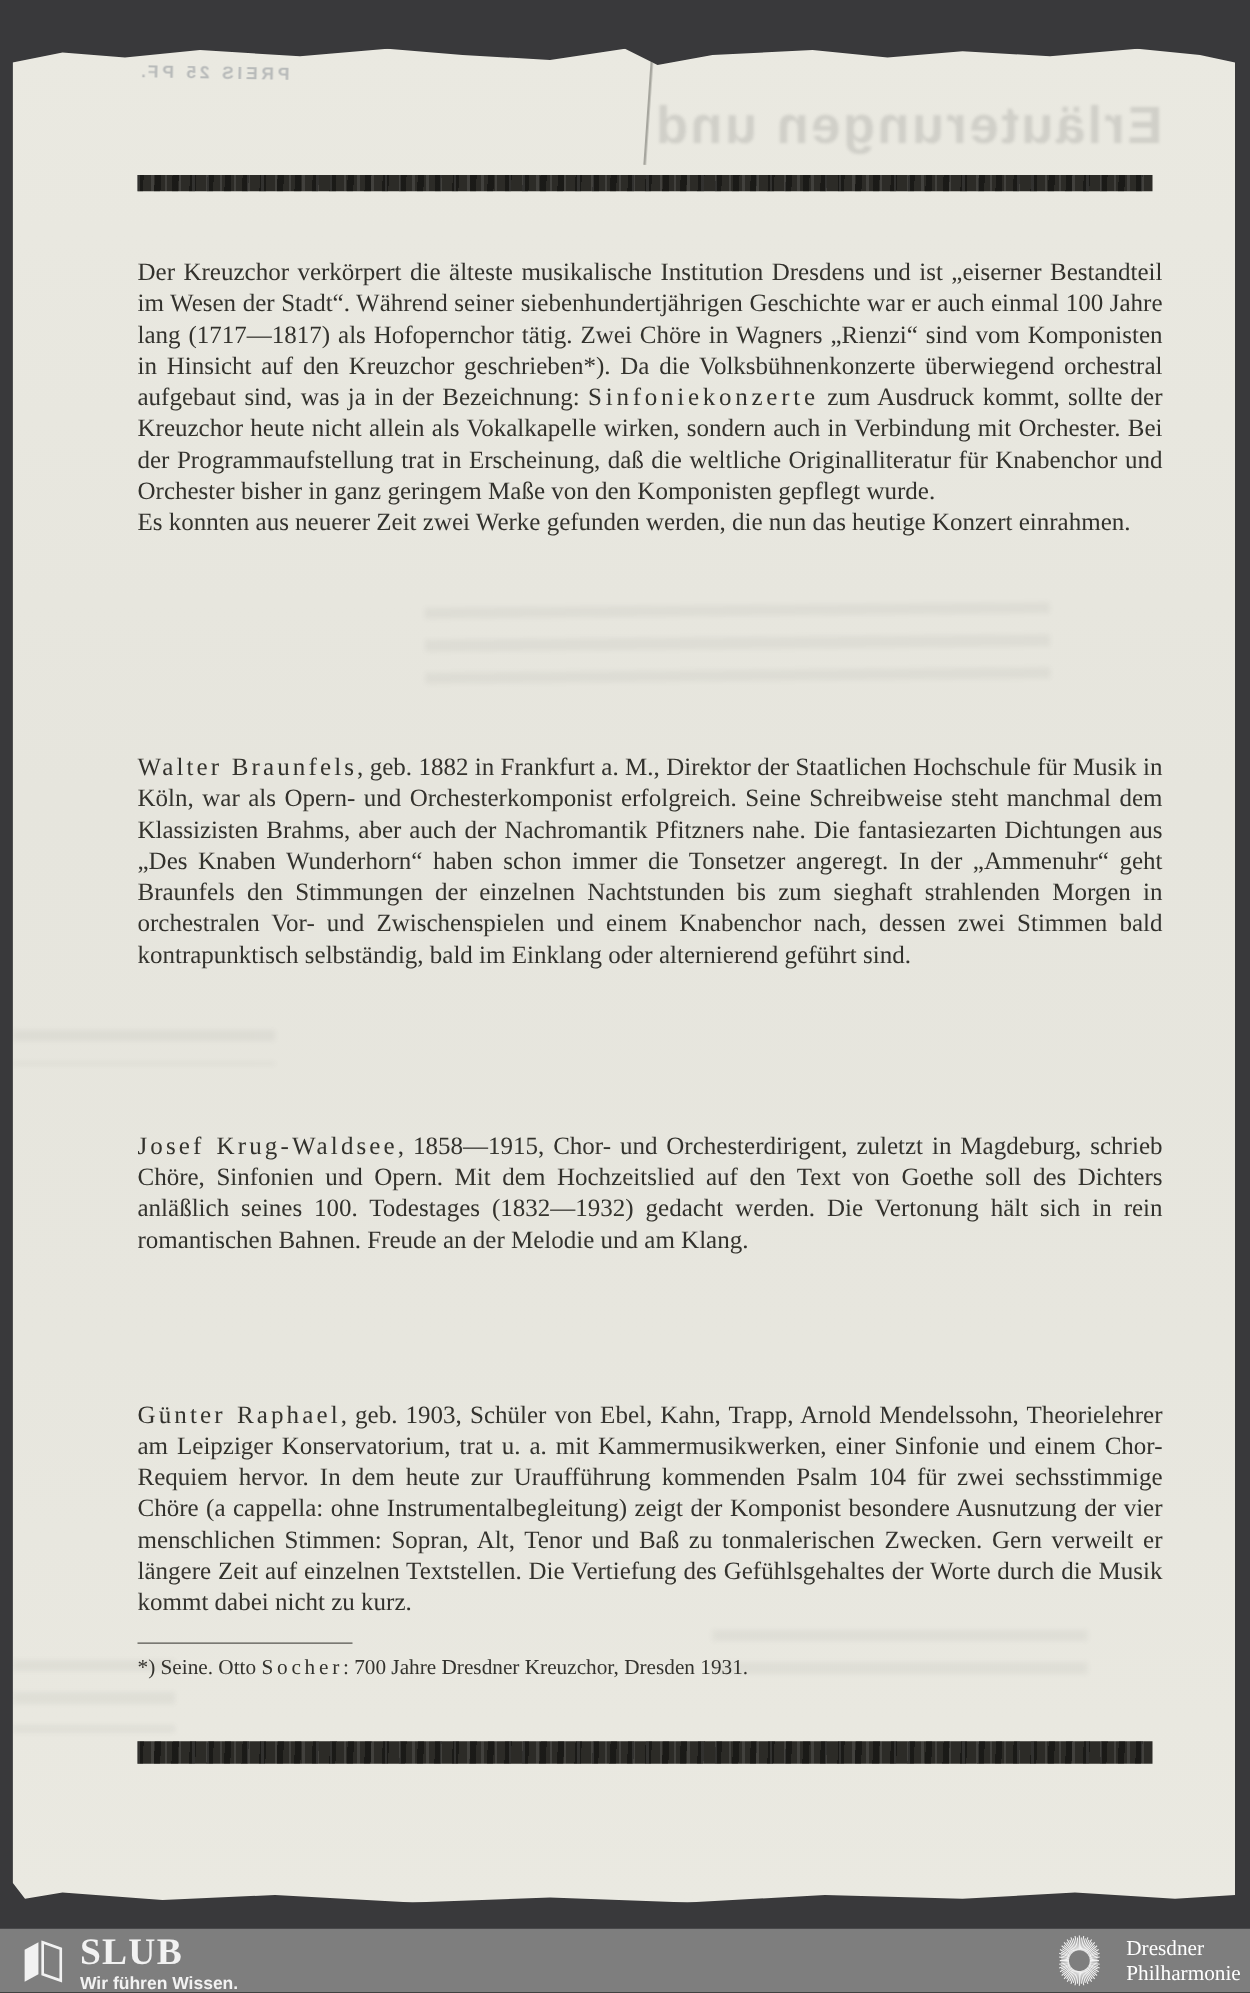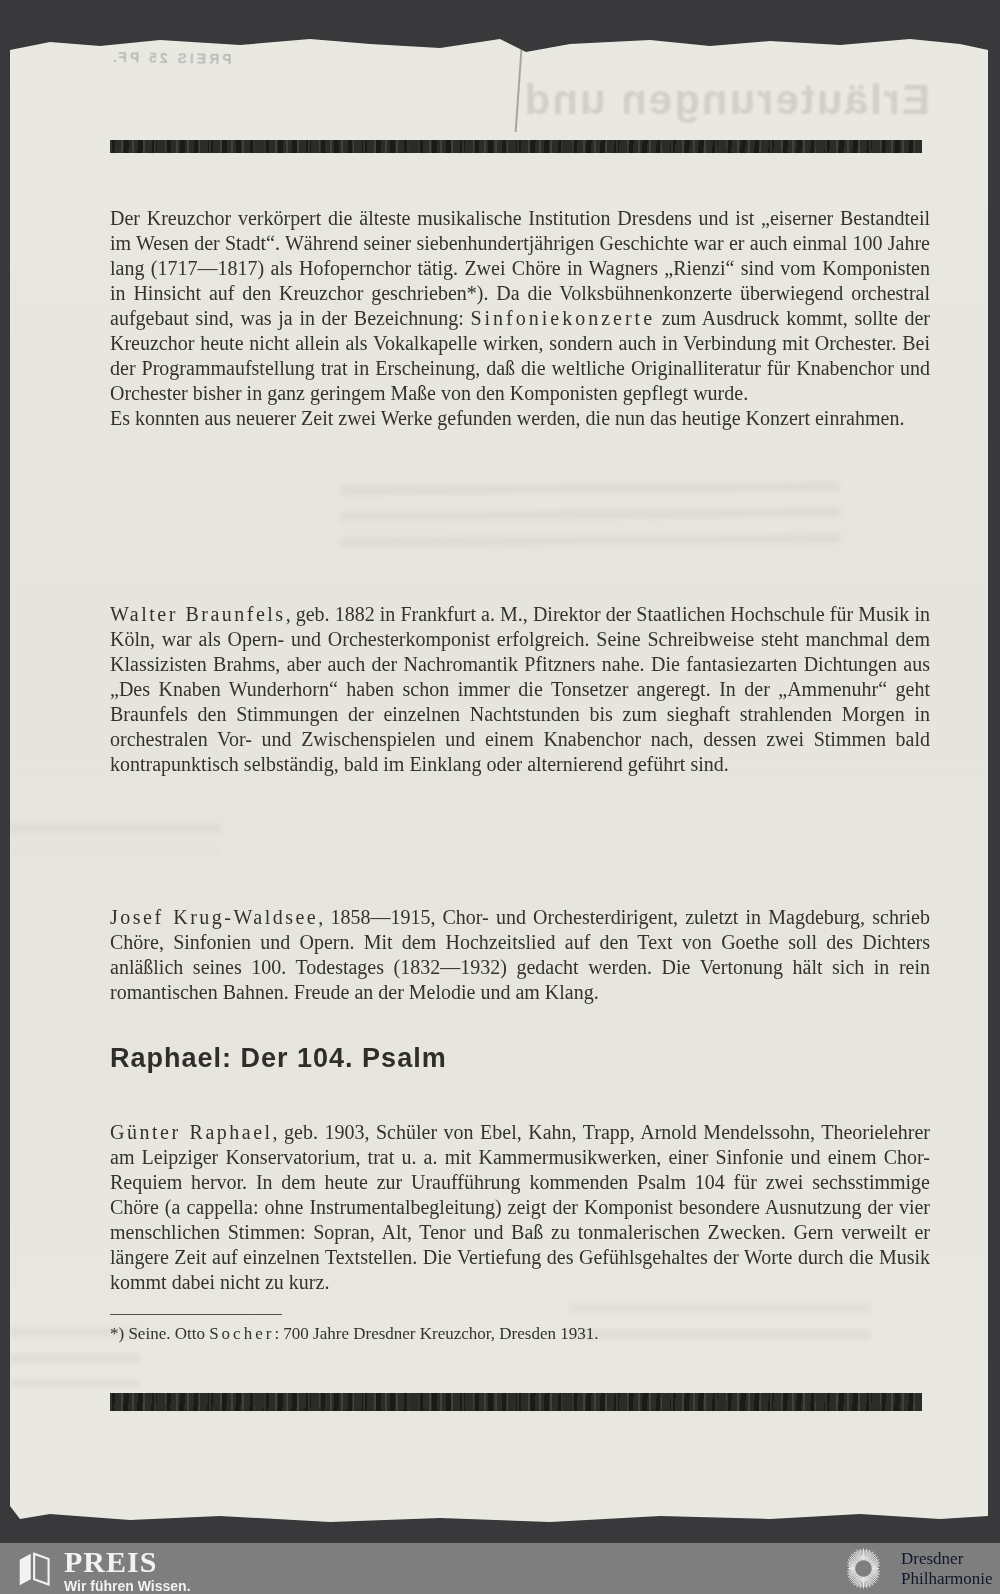--- a/index.html
+++ b/index.html
@@ -67,21 +67,21 @@
     position:absolute;left:0;top:1543px;width:1000px;height:51px;
     background:#7e7e7e;color:#f2f2f2;
   }
   .slub{position:absolute;left:18px;top:5px;display:flex;align-items:flex-start;}
   .slub svg{display:block;margin-top:3px;}
   .slub-text{margin-left:12px;}
   .slub-name{font-family:"Liberation Serif",serif;font-weight:700;font-size:30px;line-height:28px;letter-spacing:1px;}
   .slub-tagline{font-family:"Liberation Sans",sans-serif;font-weight:700;font-size:14px;margin-top:2px;}
   .partner{position:absolute;left:840px;top:2px;display:flex;align-items:center;}
   .partner svg{display:block;}
-  .partner-text{margin-left:14px;font-family:"Liberation Serif",serif;font-size:17px;line-height:20px;color:#0f172a;}
+  .partner-text{margin-left:14px;font-family:"Liberation Serif",serif;font-size:17px;line-height:20px;color:#ffffff;}
 </style>
 </head>
 <body>
 
 <div class="stage">
 
   <div class="page">
 
     <div class="ghost ghost-price">PREIS 25 PF.</div>
     <div class="ghost ghost-title">Erläuterungen und</div>
@@ -99,39 +99,38 @@
     </div>
 
     <div class="body-text sec1-b">
       <p><span class="lead">Walter Braunfels</span><span>, geb. 1882 in Frankfurt a. M., Direktor der Staatlichen Hochschule für Musik in Köln, war als Opern- und Orchesterkomponist erfolgreich.  Seine Schreibweise steht manchmal dem Klassizisten Brahms, aber auch der Nachromantik Pfitzners nahe.  Die fantasiezarten Dichtungen aus „Des Knaben Wunderhorn“ haben schon immer die Tonsetzer angeregt.  In der „Ammenuhr“ geht Braunfels den Stimmungen der einzelnen Nachtstunden bis zum sieghaft strahlenden Morgen in orchestralen Vor- und Zwischenspielen und einem Knabenchor nach, dessen zwei Stimmen bald kontrapunktisch selbständig, bald im Einklang oder alternierend geführt sind.</span></p>
     </div>
 
     <div class="body-text sec2-b">
       <p><span class="lead">Josef Krug-Waldsee</span><span>, 1858—1915, Chor- und Orchesterdirigent, zuletzt in Magdeburg, schrieb Chöre, Sinfonien und Opern.  Mit dem Hochzeitslied auf den Text von Goethe soll des Dichters anläßlich seines 100. Todestages (1832—1932) gedacht werden.  Die Vertonung hält sich in rein romantischen Bahnen.  Freude an der Melodie und am Klang.</span></p>
     </div>
 
-    <div class="sec-heading sec3-h">Raphael:  Der 104. Psalm</div>
     <div class="body-text sec3-b">
       <p><span class="lead">Günter Raphael</span><span>, geb. 1903, Schüler von Ebel, Kahn, Trapp, Arnold Mendelssohn, Theorielehrer am Leipziger Konservatorium, trat u. a. mit Kammermusikwerken, einer Sinfonie und einem Chor-Requiem hervor.  In dem heute zur Uraufführung kommenden Psalm 104 für zwei sechsstimmige Chöre (a cappella: ohne Instrumentalbegleitung) zeigt der Komponist besondere Ausnutzung der vier menschlichen Stimmen: Sopran, Alt, Tenor und Baß zu tonmalerischen Zwecken.  Gern verweilt er längere Zeit auf einzelnen Textstellen.  Die Vertiefung des Gefühlsgehaltes der Worte durch die Musik kommt dabei nicht zu kurz.</span></p>
     </div>
 
     <div class="fn-rule"></div>
     <div class="footnote"><span>*) Seine. Otto </span><span class="sperr">Socher</span><span>: 700 Jahre Dresdner Kreuzchor, Dresden 1931.</span></div>
 
     <div class="bottom-rule"></div>
   </div>
 
   <div class="footer">
     <div class="slub">
       <svg width="34" height="38" viewBox="0 0 40 44">
         <polygon points="2,10 15,3 15,33 2,40" fill="#f2f2f2"></polygon>
         <polygon points="19,3 36,9 36,39 19,33" fill="none" stroke="#f2f2f2" stroke-width="2.5"></polygon>
       </svg>
       <div class="slub-text">
-        <div class="slub-name">PREIS</div>
+        <div class="slub-name">SLUB</div>
         <div class="slub-tagline">Wir führen Wissen.</div>
       </div>
     </div>
     <div class="partner">
       <svg width="47" height="47" viewBox="0 0 48 48">
         <g id="starburst" stroke="#f2f2f2" stroke-width="0.9">
             <line x1="32.50" y1="24.00" x2="40.00" y2="24.00"></line>
             <line x1="32.47" y1="24.74" x2="38.84" y2="25.30"></line>
             <line x1="32.37" y1="25.48" x2="40.53" y2="26.91"></line>
             <line x1="32.21" y1="26.20" x2="39.13" y2="28.05"></line>

